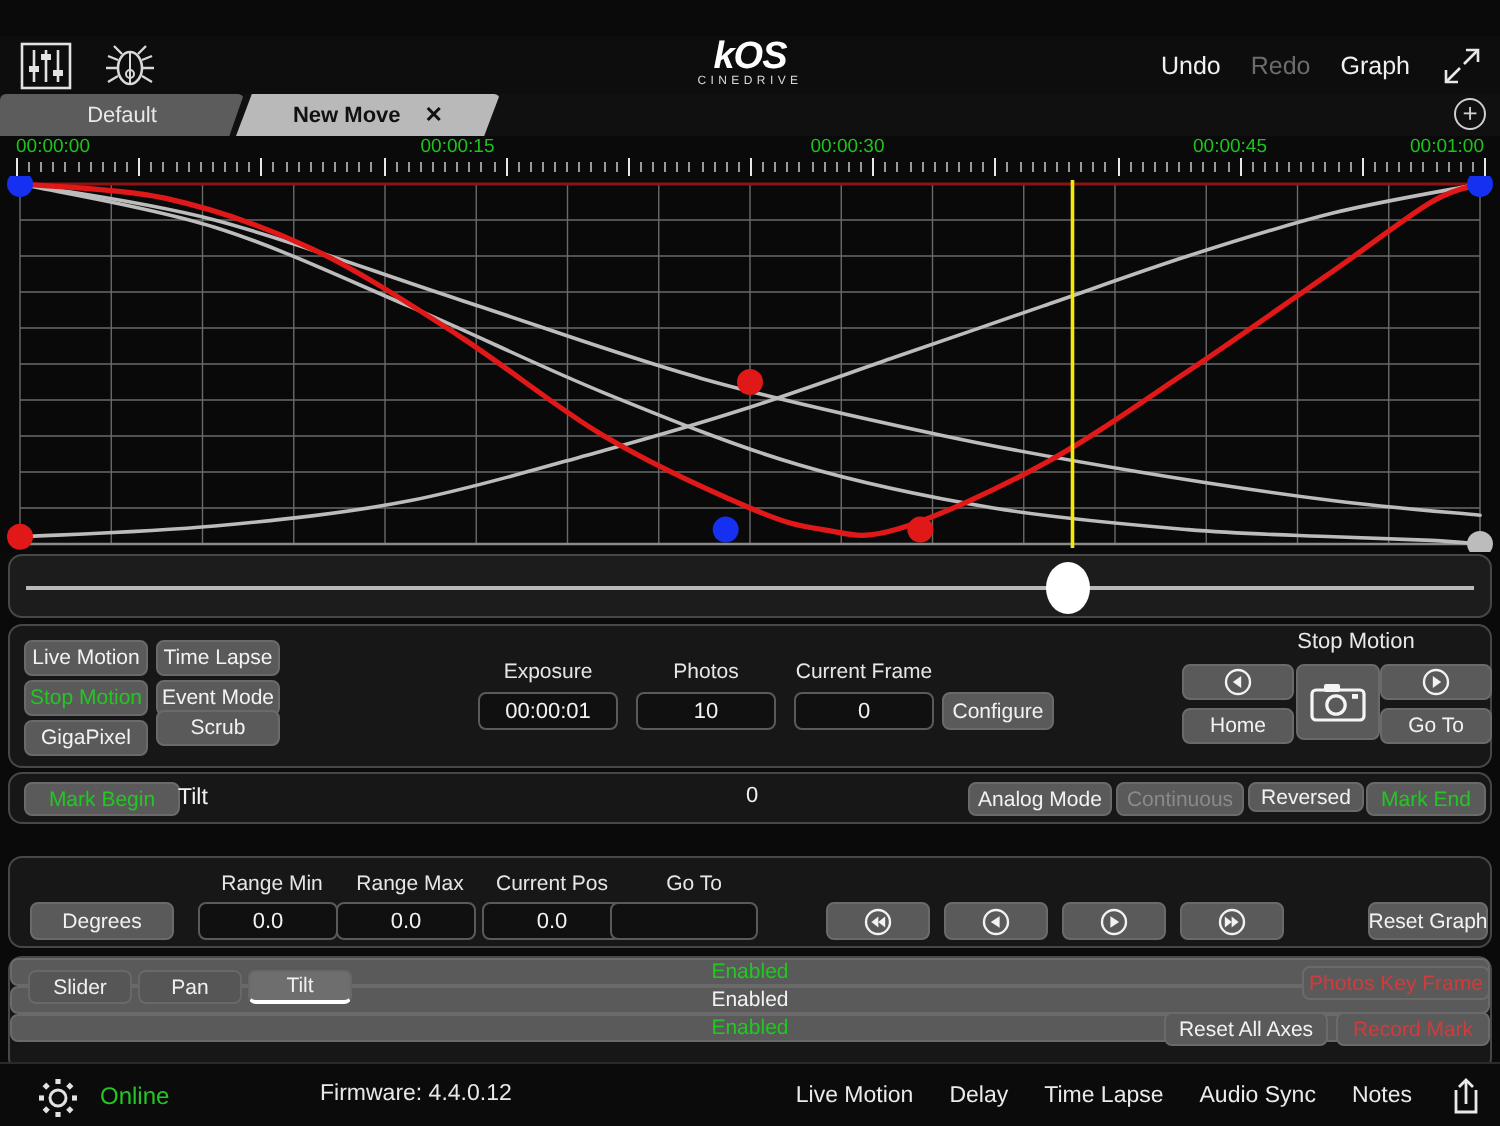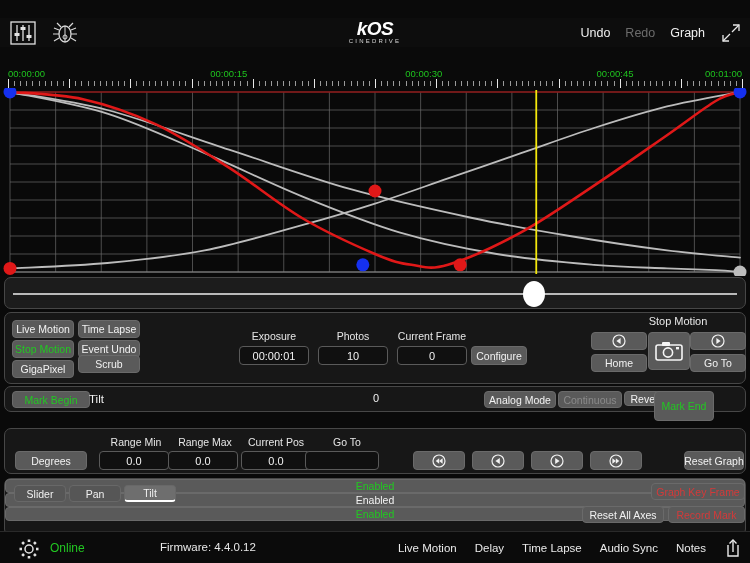--- a/index.html
+++ b/index.html
@@ -227,20 +227,30 @@
         <svg width="22" height="22" viewBox="0 0 22 22">
           <path d="M13 3 L19 3 L19 9" fill="none" stroke="#e8e8e8" stroke-width="1.3"></path>
           <line x1="19" y1="3" x2="12" y2="10" stroke="#e8e8e8" stroke-width="1.3"></line>
           <path d="M9 19 L3 19 L3 13" fill="none" stroke="#e8e8e8" stroke-width="1.3"></path>
           <line x1="3" y1="19" x2="10" y2="12" stroke="#e8e8e8" stroke-width="1.3"></line>
         </svg>
       </span>
     </div>
   </div>
 
+  <div class="tabbar">
+    <div class="tab t-default">
+      <span>Default</span>
+    </div>
+    <div class="tab t-active">
+      <span>New Move</span>
+      <span class="tab-close">✕</span>
+    </div>
+    <div class="tab-plus">+</div>
+  </div>
 
   <div class="ruler">
     <div id="ruler-labels">
         <div class="ruler-lbl" style="left: 8px;">00:00:00</div>
         <div class="ruler-lbl" style="left: 228.75px; transform: translateX(-50%);">00:00:15</div>
         <div class="ruler-lbl" style="left: 423.75px; transform: translateX(-50%);">00:00:30</div>
         <div class="ruler-lbl" style="left: 615px; transform: translateX(-50%);">00:00:45</div>
         <div class="ruler-lbl" style="right: 8px;">00:01:00</div>
       </div>
     <div class="ticks" id="ruler-ticks">
@@ -421,21 +431,21 @@
   <div class="slider-panel">
     <div class="slider-track"></div>
     <div class="slider-thumb" id="slider-thumb" style="left: 518.28px;"></div>
   </div>
 
   <div class="panel mode-panel">
 
     <div class="btn mode-btn" style="left:7px;top:7px">Live Motion</div>
     <div class="btn mode-btn" style="left:73px;top:7px">Time Lapse</div>
     <div class="btn mode-btn green" style="left:7px;top:27px">Stop Motion</div>
-    <div class="btn mode-btn" style="left:73px;top:27px">Event Undo</div>
+    <div class="btn mode-btn" style="left:73px;top:27px">Event Mode</div>
     <div class="btn mode-btn" style="left:7px;top:47px">GigaPixel</div>
     <div class="btn mode-btn" style="left:73px;top:42px">Scrub</div>
 
     <div class="exp-lbl" style="left:240px;top:17px;width:58px;text-align:center">Exposure</div>
     <div class="field exp-field" style="left:234px;top:33px;width:70px">00:00:01</div>
 
     <div class="exp-lbl" style="left:319px;top:17px;width:58px;text-align:center">Photos</div>
     <div class="field exp-field" style="left:313px;top:33px;width:70px">10</div>
 
     <div class="exp-lbl" style="left:386px;top:17px;width:82px;text-align:center">Current Frame</div>
@@ -471,21 +481,21 @@
   </div>
   <div class="btn sm-btn" style="left:690px;top:354px">Go To</div>
 
   <div class="panel axis-panel">
     <div class="btn green" style="position:absolute;left:7px;top:4px;width:78px;height:17px">Mark Begin</div>
     <div style="position:absolute;left:84px;top:6px;font-size:11.5px;color:#f0f0f0">Tilt</div>
     <div class="axis-val">0</div>
     <div class="btn" style="position:absolute;left:479px;top:4px;width:72px;height:17px">Analog Mode</div>
     <div class="btn dim" style="position:absolute;left:553px;top:4px;width:64px;height:17px">Continuous</div>
     <div class="btn" style="position:absolute;left:619px;top:4px;width:58px;height:15px">Reversed</div>
-    <div class="btn green" style="position:absolute;left:649px;top:4px;width:60px;height:30px">Mark End</div>
+    <div class="btn green" style="position:absolute;left:678px;top:4px;width:60px;height:17px">Mark End</div>
   </div>
 
   <div class="panel range-panel">
     <div class="btn" style="position:absolute;left:10px;top:22px;width:72px;height:19px">Degrees</div>
 
     <div class="lbl" style="position:absolute;left:96px;top:7px;width:70px;font-size:10.5px">Range Min</div>
     <div class="field" style="position:absolute;left:94px;top:22px;width:70px;height:19px">0.0</div>
 
     <div class="lbl" style="position:absolute;left:165px;top:7px;width:70px;font-size:10.5px">Range Max</div>
     <div class="field" style="position:absolute;left:163px;top:22px;width:70px;height:19px">0.0</div>
@@ -528,21 +538,21 @@
 
   <div class="panel sel-panel">
     <div class="axis-tab" style="left:9px">Slider</div>
     <div class="axis-tab" style="left:64px">Pan</div>
     <div class="axis-tab sel" style="left:119px">Tilt</div>
 
     <div class="btn green" style="left:9px">Enabled</div>
     <div class="btn" style="left:64px">Enabled</div>
     <div class="btn green" style="left:119px">Enabled</div>
 
-    <div class="btn red" style="position:absolute;left:646px;top:4px;width:94px;height:17px">Graph Key Frame</div>
+    <div class="btn red" style="position:absolute;left:646px;top:4px;width:94px;height:17px">Photos Key Frame</div>
     <div class="btn" style="position:absolute;left:577px;top:27px;width:82px;height:17px">Reset All Axes</div>
     <div class="btn red" style="position:absolute;left:663px;top:27px;width:77px;height:17px">Record Mark</div>
   </div>
 
   <div class="bottombar">
     <span class="gear">
       <svg width="22" height="22" viewBox="0 0 22 22">
         <circle cx="11" cy="11" r="4" fill="none" stroke="#e2e2e2" stroke-width="1.5"></circle>
         <g stroke="#e2e2e2" stroke-width="2.6" stroke-linecap="butt">
           <line x1="11" y1="1.5" x2="11" y2="4"></line>

